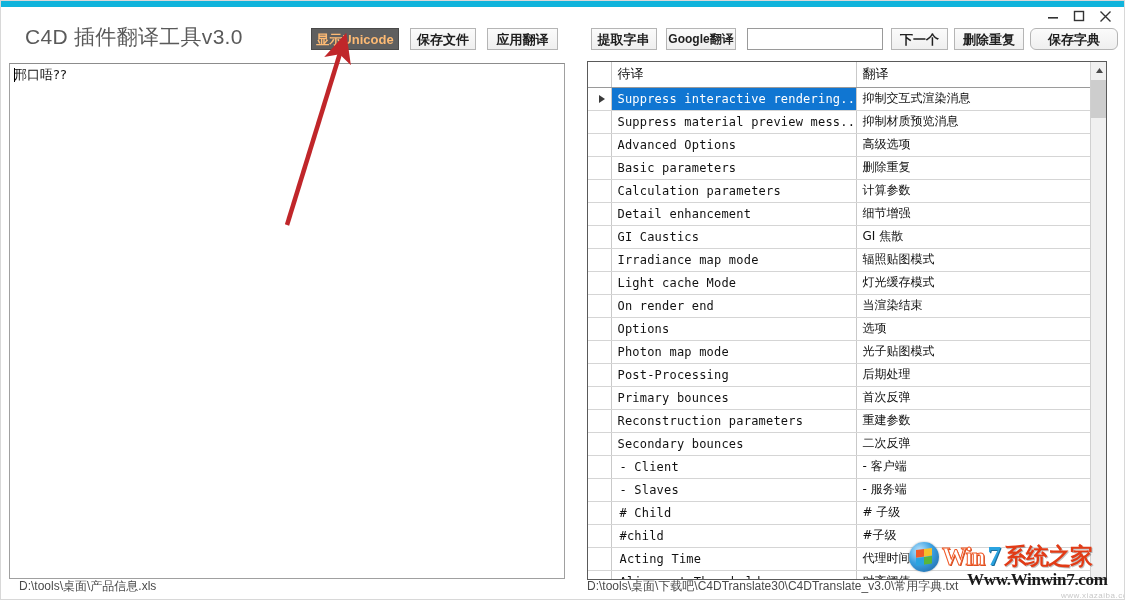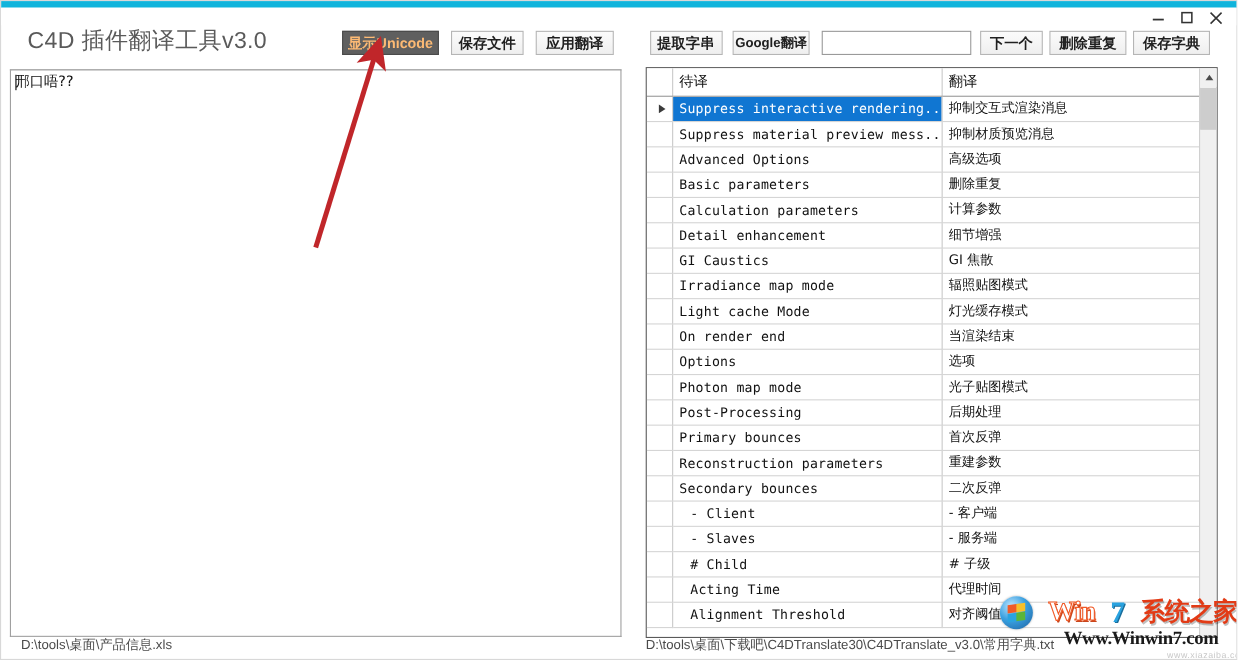--- a/index.html
+++ b/index.html
@@ -159,21 +159,21 @@
     padding: 0;
     text-align: center;
     background: #ffffff;
   }
   td.src {
     font-family: "DejaVu Sans Mono", "Liberation Mono", monospace;
     font-size: 11.5px;
     letter-spacing: 0.2px;
     padding-left: 14px;
   }
-  td.src.flush { padding-left: 16px; }
+  td.src.flush { padding-left: 8px; }
   td.dst {
     font-family: "DejaVu Sans", "Liberation Sans", sans-serif;
     font-size: 13px;
     padding-left: 6px;
   }
   tr.selected td.src {
     background: #1076d2;
     color: #ffffff;
   }
   .row-marker {
@@ -225,21 +225,21 @@
 
   
   .watermark {
     position: absolute;
     left: 900px; top: 536px;
     width: 225px; height: 64px;
     pointer-events: none;
   }
   .wm-row1 {
     position: absolute; left: 8px; top: 4px;
-    display: flex; align-items: center; gap: 14px;
+    display: flex; align-items: center; gap: 3px;
   }
   .wm-orb {
     width: 30px; height: 30px; border-radius: 50%;
     background: radial-gradient(circle at 35% 30%, #bfe6ff 0%, #3aa0e0 45%, #1c5f9e 100%);
     position: relative;
     box-shadow: 0 0 2px rgba(0,0,0,.35);
   }
   .wm-orb::after {
     content: "";
     position: absolute; left: 7px; top: 7px;
@@ -324,21 +324,21 @@
     <div class="tbtn" style="left:590px; width:66px;padding-left:8px;">提取字串</div>
 
     <div class="tbtn" style="left:665px; width:70px; font-size:12px;">Google翻译</div>
 
     <input class="tfield" style="left: 746px; width: 136px;" type="text" value="" placeholder="">
 
     <div class="tbtn" style="left:890px; width:57px;">下一个</div>
 
     <div class="tbtn" style="left:953px; width:70px;">删除重复</div>
 
-    <div class="tbtn" style="left:1029px; width:70px;">保存字典</div>
+    <div class="tbtn" style="left:1029px; width:88px;border-radius:6px;">保存字典</div>
   </div>
 
   <div class="editor">
     <div class="caret"></div>
     <div class="editor-text">邢口唔??</div>
   </div>
 
   <div class="grid-wrap">
     <div class="grid-inner">
       <table class="grid">
@@ -445,20 +445,25 @@
               <td class="src flush">- Slaves</td>
               <td class="dst">- 服务端</td>
             </tr>
             <tr>
               <td class="ind"></td>
               <td class="src flush"># Child</td>
               <td class="dst"># 子级</td>
             </tr>
             <tr>
               <td class="ind"></td>
+              <td class="src flush">#child</td>
+              <td class="dst">#子级</td>
+            </tr>
+            <tr>
+              <td class="ind"></td>
               <td class="src flush">Acting Time</td>
               <td class="dst">代理时间</td>
             </tr>
             <tr>
               <td class="ind"></td>
               <td class="src flush">Alignment Threshold</td>
               <td class="dst">对齐阈值</td>
             </tr>
           </tbody>
       </table>

